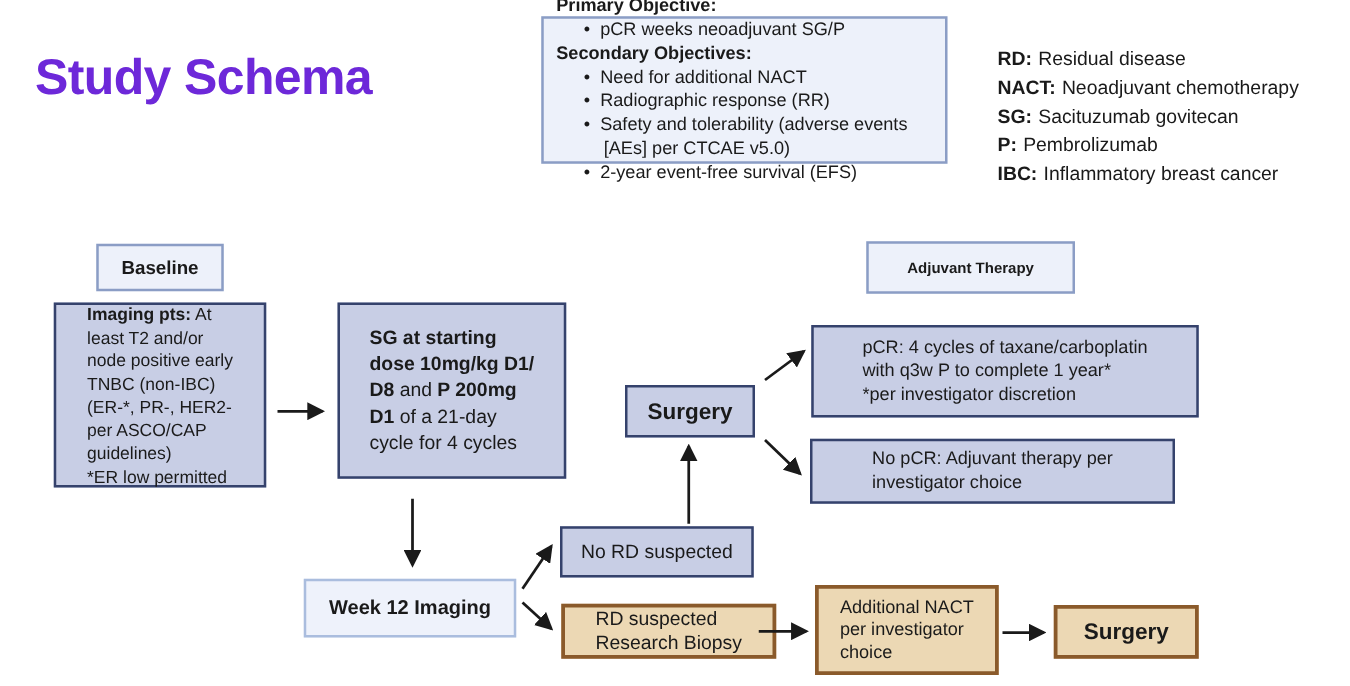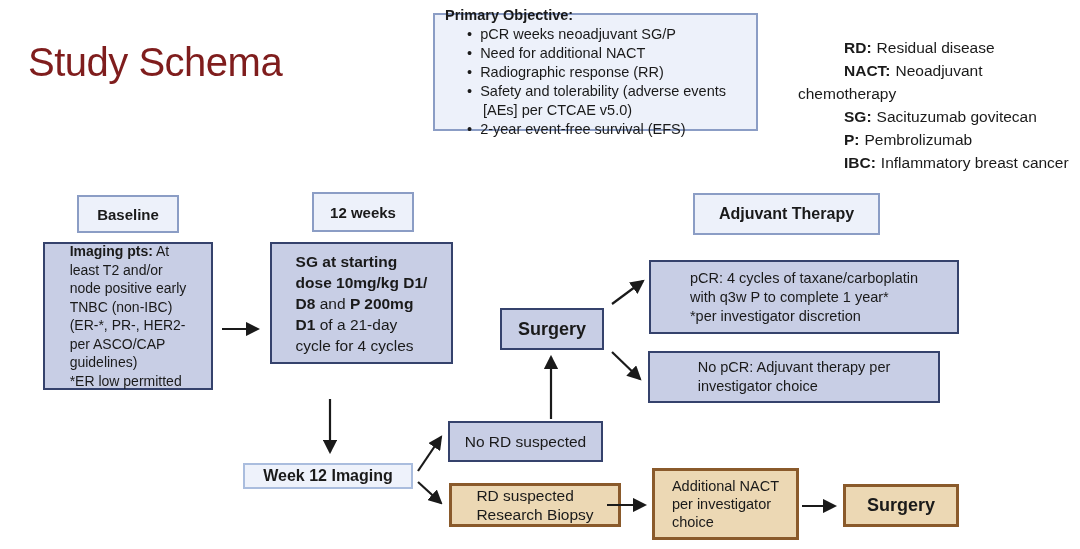--- a/index.html
+++ b/index.html
@@ -22,51 +22,51 @@
     text-align: left;
   }
   .lav   { background: #c8cee5; border: 2.5px solid #35426c; }
   .light { background: #edf1fa; border: 2px solid #8b9dc5; }
   .tan   { background: #ecd8b4; border: 3px solid #8a5a2b; }
   .pre   { white-space: pre-line; }
   .b     { font-weight: bold; }
 
   #title {
     left: 28px; top: 40px;
-    font-size: 40px; font-weight: normal;
-    color: #7f1d1d; letter-spacing: -0.5px;
+    font-size: 40px; font-weight: bold;
+    color: #6d28d9; letter-spacing: -0.5px;
   }
 
   #objectives-box {
     left: 433px; top: 13px; width: 325px; height: 118px;
     padding: 8px 10px;
     font-size: 14.5px; line-height: 19px;
     text-align: left;
   }
   #objectives-box .obj-header { font-weight: bold; }
   #objectives-box ul { margin: 0; padding: 0; list-style: none; }
   #objectives-box li { padding-left: 38px; text-indent: -16px; }
   #objectives-box li::before { content: "\2022\00a0\00a0"; }
 
   #abbr-list {
     left: 798px; top: 36px;
     font-size: 15.5px; line-height: 23px;
     text-align: left;
   }
-  .abbr-key { font-weight: bold; margin-right: 5px; margin-left: 46px; }
+  .abbr-key { font-weight: bold; margin-right: 5px; }
 
   #baseline-box   { left: 77px;  top: 195px; width: 102px; height: 38px; font-size: 15px; font-weight: bold; }
   #eligible-box   { left: 43px;  top: 242px; width: 170px; height: 148px; font-size: 14px; line-height: 18.5px; padding: 4px 6px; }
   #twelve-weeks-box { left: 312px; top: 192px; width: 102px; height: 40px; font-size: 15px; font-weight: bold; }
-  #sg-box         { left: 270px; top: 242px; width: 183px; height: 122px; font-size: 15.5px; line-height: 21px; padding: 4px 8px; white-space: pre-line; }
+  #sg-box         { left: 270px; top: 242px; width: 183px; height: 141px; font-size: 15.5px; line-height: 21px; padding: 4px 8px; white-space: pre-line; }
   #surgery-box    { left: 500px; top: 308px; width: 104px; height: 42px; font-size: 18px; font-weight: bold; }
-  #adjuvant-header-box { left: 693px; top: 193px; width: 187px; height: 42px; font-size: 16px; font-weight: bold; }
+  #adjuvant-header-box { left: 693px; top: 193px; width: 167px; height: 42px; font-size: 12px; font-weight: bold; }
   #pcr-box        { left: 649px; top: 260px; width: 310px; height: 74px; font-size: 14.5px; line-height: 19px; }
   #no-pcr-box     { left: 648px; top: 351px; width: 292px; height: 52px; font-size: 14.5px; line-height: 19px; }
-  #week12-box     { left: 243px; top: 463px; width: 170px; height: 26px; font-size: 16px; font-weight: bold; background: #eef2fb; border-color: #aabdde; }
+  #week12-box     { left: 243px; top: 463px; width: 170px; height: 47px; font-size: 16px; font-weight: bold; background: #eef2fb; border-color: #aabdde; }
   #no-rd-box      { left: 448px; top: 421px; width: 155px; height: 41px; font-size: 15.5px; }
   #rd-box         { left: 449px; top: 483px; width: 172px; height: 44px; font-size: 15.5px; line-height: 19px; }
   #add-nact-box   { left: 652px; top: 468px; width: 147px; height: 72px; font-size: 14.5px; line-height: 18px; }
   #surgery2-box   { left: 843px; top: 484px; width: 116px; height: 43px; font-size: 18px; font-weight: bold; }
 
   #arrows { position: absolute; left: 0; top: 0; width: 1080px; height: 549px; pointer-events: none; }
   #arrows line { stroke: #1a1a1a; stroke-width: 2.2; }
   #arrows .ah  { fill: #1a1a1a; }
 </style>
 </head>
@@ -75,20 +75,21 @@
 <div id="canvas">
 
   <div id="title" class="abs">Study Schema</div>
 
   <div id="objectives-box" class="box light">
     <div style="width:100%;">
       <div class="obj-header">Primary Objective:</div>
       <ul>
         <li>pCR weeks neoadjuvant SG/P</li>
       </ul>
+      <div class="obj-header">Secondary Objectives:</div>
       <ul>
         <li>Need for additional NACT</li>
         <li>Radiographic response (RR)</li>
         <li>Safety and tolerability (adverse events [AEs] per CTCAE v5.0)</li>
         <li>2-year event-free survival (EFS)</li>
       </ul>
     </div>
   </div>
 
   <div id="abbr-list" class="abs">
@@ -102,21 +103,20 @@
   <div id="baseline-box" class="box light">Baseline</div>
   <div id="eligible-box" class="box lav pre"><span><span class="b">Imaging pts:</span><span> At
 least T2 and/or
 node positive early
 TNBC (non-IBC)
 (ER-*, PR-, HER2-
 per ASCO/CAP
 guidelines)
 *ER low permitted</span></span></div>
 
-  <div id="twelve-weeks-box" class="box light">12 weeks</div>
   <div id="sg-box" class="box lav"><span><span class="b">SG at starting
 dose 10mg/kg D1/
 D8 </span><span>and </span><span class="b">P 200mg
 D1 </span><span>of a 21-day
 cycle for 4 cycles</span></span></div>
 
   <div id="surgery-box" class="box lav">Surgery</div>
   <div id="adjuvant-header-box" class="box light">Adjuvant Therapy</div>
   <div id="pcr-box" class="box lav pre">pCR: 4 cycles of taxane/carboplatin
 with q3w P to complete 1 year*

